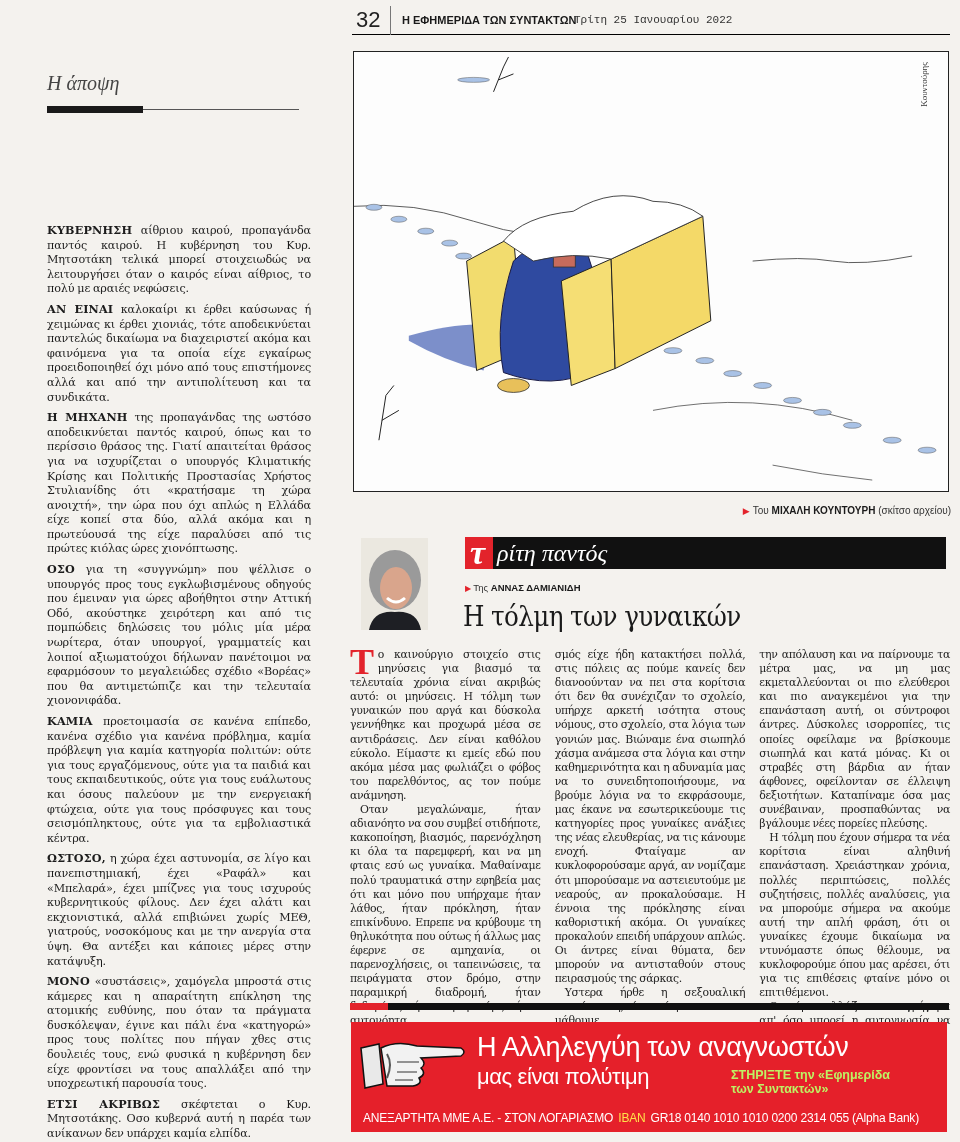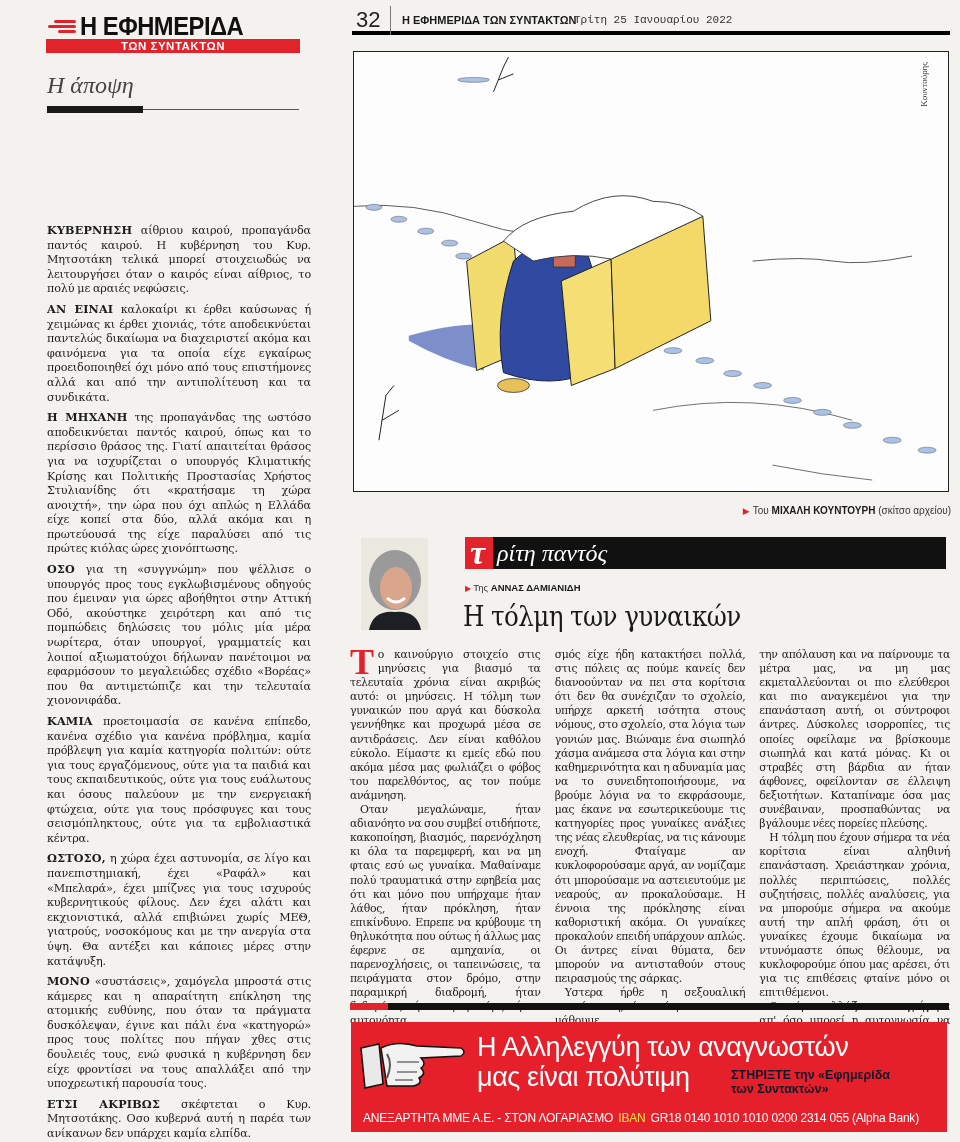--- a/index.html
+++ b/index.html
@@ -31,21 +31,21 @@
     letter-spacing: -0.5px; color: #111; line-height: 24px;
     transform: scaleX(0.95); transform-origin: left;
   }
   .masthead-sub {
     margin-top: 1px; background: #e3232b; color: #fff; height: 14px;
     font-family: "Liberation Sans", sans-serif; font-weight: 700; font-size: 11.5px;
     text-align: center; line-height: 14px; letter-spacing: 0.5px; width: 254px;
   }
   .section-label {
     position: absolute; left: 9px; top: 72px;
-    font-family: "Liberation Serif", serif; font-style: italic; font-size: 24px; color: #444;
+    font-family: "Liberation Serif", serif; font-style: italic; font-size: 20px; color: #444;
   }
   .section-rule {
     position: absolute; left: 9px; top: 109px; width: 252px; height: 1px; background: #555;
   }
   .section-rule::before {
     content: ""; position: absolute; left: 0; top: -3px; width: 96px; height: 7px; background: #1a1a1a;
   }
   .ed-title {
     position: absolute; left: 9px; top: 146px;
     font-family: "DejaVu Serif", serif; font-weight: 400; font-size: 26px; line-height: 33px;
@@ -55,21 +55,21 @@
     position: absolute; left: 9px; top: 223px; width: 264px;
     font-size: 11.2px; line-height: 14.6px; text-align: justify; hyphens: auto;
     font-family: "DejaVu Serif", serif; letter-spacing: -0.15px; word-spacing: -0.5px;
   }
   .ed-body p { margin-bottom: 5px; }
   .ed-body b { font-weight: 800; letter-spacing: 0.2px; }
 
   
   .page-header {
     position: absolute; left: 352px; top: 6px; width: 598px; height: 29px;
-    border-bottom: 4px solid #000000;
+    border-bottom: 1px solid #000000;
   }
   .page-number {
     position: absolute; left: 4px; top: 1px;
     font-family: "Liberation Sans", sans-serif; font-size: 22px; color: #222;
   }
   .page-number-divider { position: absolute; left: 38px; top: 0; width: 1px; height: 29px; background: #777; }
   .header-paper {
     position: absolute; left: 50px; top: 8px;
     font-family: "Liberation Sans", sans-serif; font-weight: 800; font-size: 11px; color: #1a1a1a;
   }
@@ -147,47 +147,36 @@
     position: absolute; left: 351px; top: 1022px; width: 596px; height: 110px; background: #e5202a;
     color: #fff; overflow: hidden;
   }
   .ad-hand { position: absolute; left: 6px; top: 12px; width: 110px; height: 62px; }
   .ad-line1 {
     position: absolute; left: 126px; top: 10px;
     font-family: "Liberation Sans", sans-serif; font-size: 27px; line-height: 30px; letter-spacing: -0.4px;
   }
   .ad-line2 {
     position: absolute; left: 126px; top: 40px;
-    font-family: "Liberation Sans", sans-serif; font-size: 27px; line-height: 30px; letter-spacing: -0.4px;
+    font-family: "Liberation Sans", sans-serif; font-size: 22px; line-height: 30px; letter-spacing: -0.4px;
   }
   .ad-cta {
-    position: absolute; left: 380px; top: 46px; color: #0f172a;
+    position: absolute; left: 380px; top: 46px; color: #bef264;
     font-family: "Liberation Sans", sans-serif; font-weight: 700; font-size: 12.5px; line-height: 14px;
   }
   .ad-account {
     position: absolute; left: 12px; top: 89px;
     font-family: "Liberation Sans", sans-serif; font-size: 12px; letter-spacing: -0.2px; white-space: nowrap;
   }
   .ad-account .iban { color: #ffe14a; margin: 0 2px; }
 </style>
 </head>
 <body>
 
 <div class="left-col">
-  <div class="masthead">
-    <div class="masthead-top">
-      <div class="speed-icon">
-          <i></i>
-          <i></i>
-          <i></i>
-        </div>
-      <div class="masthead-title">Η ΕΦΗΜΕΡΙΔΑ</div>
-    </div>
-    <div class="masthead-sub">ΤΩΝ ΣΥΝΤΑΚΤΩΝ</div>
-  </div>
 
   <div class="section-label">Η άποψη</div>
   <div class="section-rule"></div>
 
 
   <div class="ed-body">
     <p><b>ΚΥΒΕΡΝΗΣΗ</b><span> αίθριου καιρού, προπαγάνδα παντός καιρού. Η κυβέρνηση του Κυρ. Μητσοτάκη τελικά μπορεί στοιχειωδώς να λειτουργήσει όταν ο καιρός είναι αίθριος, το πολύ με αραιές νεφώσεις.</span></p>
     <p><b>ΑΝ ΕΙΝΑΙ</b><span> καλοκαίρι κι έρθει καύσωνας ή χειμώνας κι έρθει χιονιάς, τότε αποδεικνύεται παντελώς δικαίωμα να διαχειριστεί ακόμα και φαινόμενα για τα οποία είχε εγκαίρως προειδοποιηθεί όχι μόνο από τους επιστήμονες αλλά και από την αντιπολίτευση και τα συνδικάτα.</span></p>
     <p><b>Η ΜΗΧΑΝΗ</b><span> της προπαγάνδας της ωστόσο αποδεικνύεται παντός καιρού, όπως και το περίσσιο θράσος της. Γιατί απαιτείται θράσος για να ισχυρίζεται ο υπουργός Κλιματικής Κρίσης και Πολιτικής Προστασίας Χρήστος Στυλιανίδης ότι «κρατήσαμε τη χώρα ανοιχτή», την ώρα που όχι απλώς η Ελλάδα είχε κοπεί στα δύο, αλλά ακόμα και η πρωτεύουσά της είχε παραλύσει από τις πρώτες κιόλας ώρες χιονόπτωσης.</span></p>
     <p><b>ΟΣΟ</b><span> για τη «συγγνώμη» που ψέλλισε ο υπουργός προς τους εγκλωβισμένους οδηγούς που έμειναν για ώρες αβοήθητοι στην Αττική Οδό, ακούστηκε χειρότερη και από τις πομπώδεις δηλώσεις του μόλις μία μέρα νωρίτερα, όταν υπουργοί, γραμματείς και λοιποί αξιωματούχοι δήλωναν πανέτοιμοι να εφαρμόσουν το μεγαλειώδες σχέδιο «Βορέας» που θα αντιμετώπιζε και την τελευταία χιονονιφάδα.</span></p>

